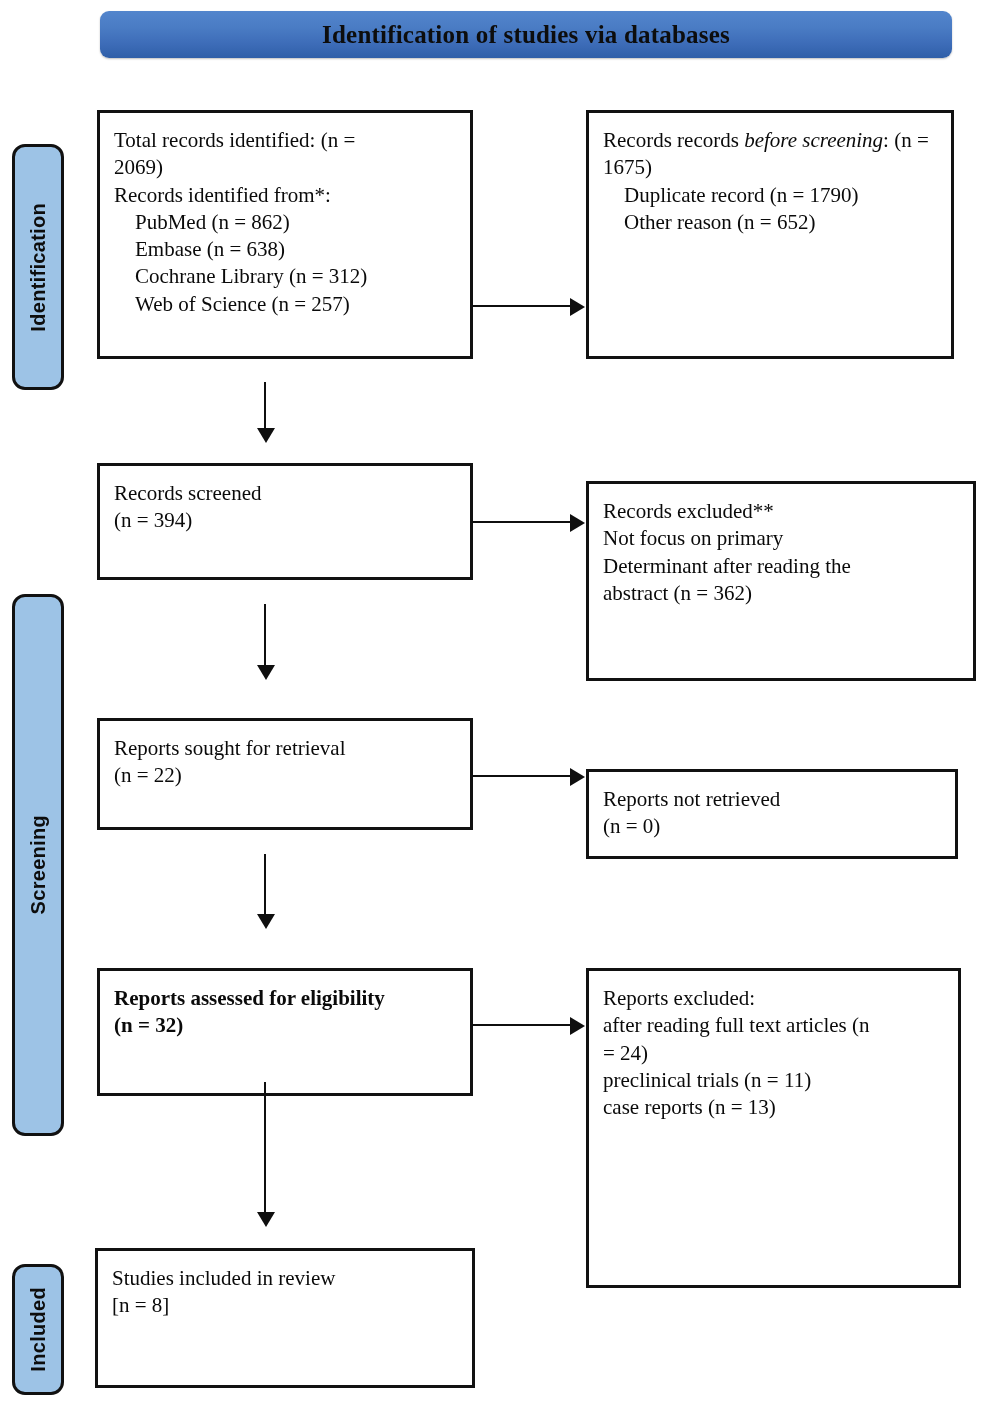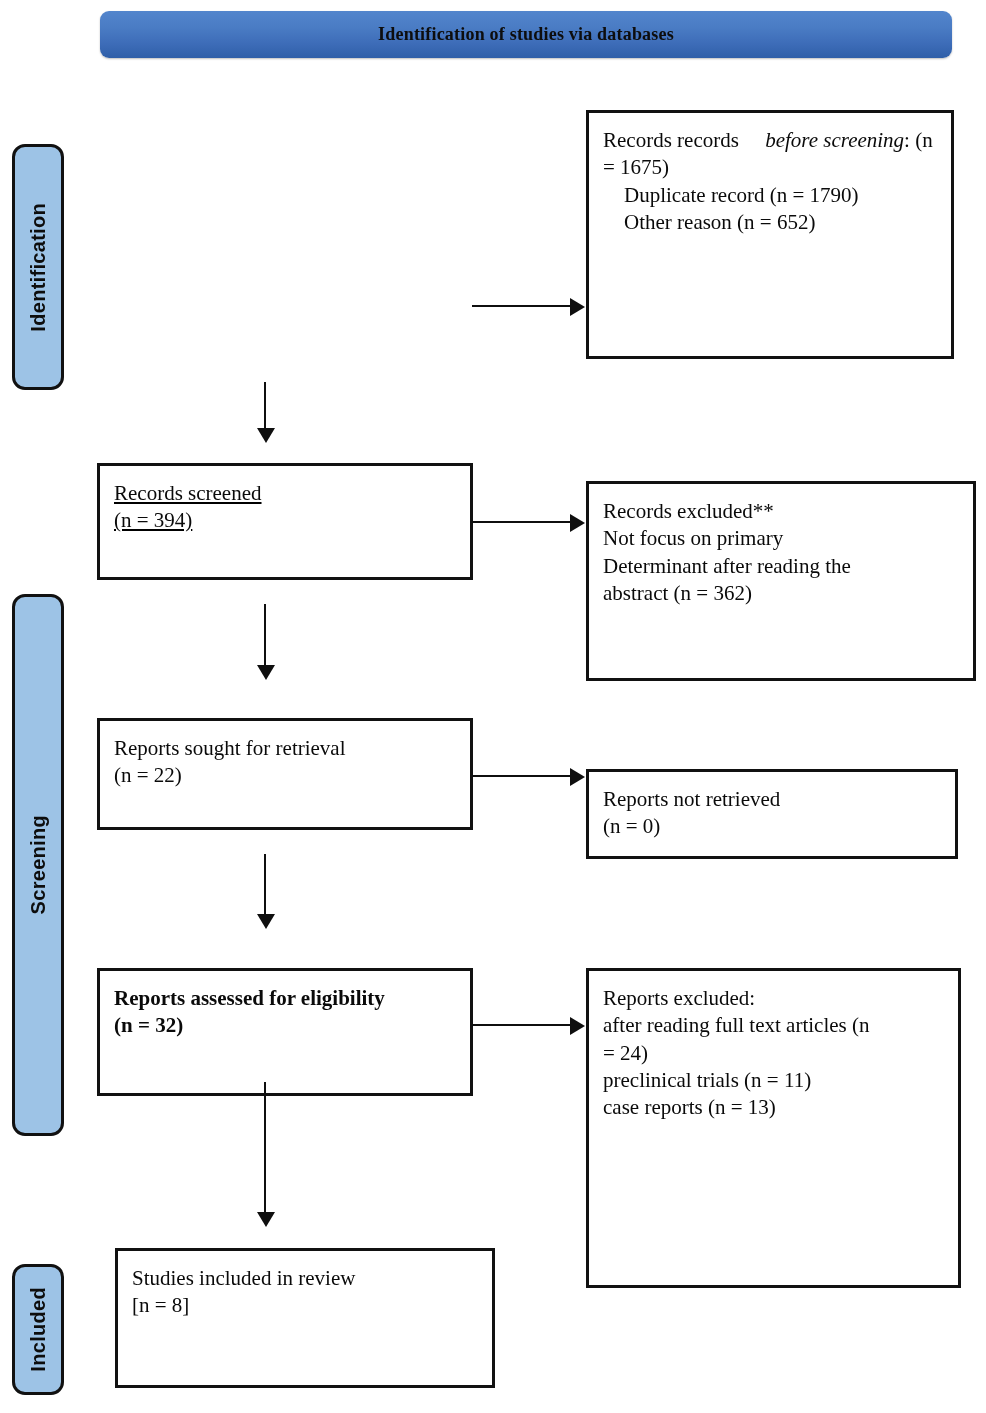--- a/index.html
+++ b/index.html
@@ -26,21 +26,21 @@
     border-radius: 9px;
     background: linear-gradient(to bottom, #5285cc 0%, #4a7cc4 35%, #3d6cb8 70%, #2f5fa8 100%);
     box-shadow: 0 1px 2px rgba(0,0,0,0.25);
     display: flex;
     align-items: center;
     justify-content: center;
   }
   .banner-title {
     font-family: "Liberation Serif", "DejaVu Serif", serif;
     font-weight: bold;
-    font-size: 18px;
+    font-size: 25px;
     color: #0d0d0d;
     letter-spacing: 0.2px;
     white-space: nowrap;
   }
 
   
   .pill {
     position: absolute;
     background: #9dc3e6;
     border: 3px solid #111111;
@@ -72,28 +72,28 @@
     box-sizing: border-box;
     padding: 14px 12px 10px 14px;
   }
   .box-text {
     font-family: "Liberation Serif", "DejaVu Serif", serif;
     font-size: 21px;
     line-height: 1.30;
     color: #0a0a0a;
     white-space: pre-wrap;
   }
-  .box-text .em { font-style: italic; margin-left: 21px; }
+  .box-text .em { font-style: italic; }
 
   
   #box-identified   { left: 97px; top: 110px;  width: 376px; height: 249px; }
-  #box-screened     { left: 97px; top: 463px;  width: 376px; height: 117px; text-decoration: underline; }
+  #box-screened     { left: 97px; top: 463px;  width: 376px; height: 117px; }
   #box-sought       { left: 97px; top: 718px;  width: 376px; height: 112px; }
   #box-assessed     { left: 97px; top: 968px;  width: 376px; height: 128px; font-weight: bold; }
-  #box-included     { left: 95px; top: 1248px; width: 380px; height: 140px; margin-left: 20px; }
+  #box-included     { left: 95px; top: 1248px; width: 380px; height: 140px; }
 
   
   #box-deleted      { left: 586px; top: 110px;  width: 368px; height: 249px; }
   #box-excluded-rec { left: 586px; top: 461px;  width: 390px; height: 200px; margin-top: 20px; }
   #box-notretrieved { left: 586px; top: 769px;  width: 372px; height: 90px; }
   #box-excluded-rep { left: 586px; top: 968px;  width: 375px; height: 320px; }
   .v-line {
     position: absolute;
     width: 2px;
     background: #0f0f0f;
@@ -150,20 +150,29 @@
   <div class="pill" id="pill-identification">
     <span class="pill-label">Identification</span>
   </div>
   <div class="pill" id="pill-screening">
     <span class="pill-label">Screening</span>
   </div>
   <div class="pill" id="pill-included">
     <span class="pill-label">Included</span>
   </div>
 
+  <div class="box" id="box-identified">
+    <div class="box-text">Total records identified: (n =
+2069)
+Records identified from*:</div>
+    <div class="box-text">    PubMed (n = 862)
+    Embase (n = 638)
+    Cochrane Library (n = 312)
+    Web of Science (n = 257)</div>
+  </div>
 
   <div class="box" id="box-deleted">
     <div class="box-text"><span>Records records </span><span class="em">before screening</span><span>: (n = 1675)</span></div>
     <div class="box-text">    Duplicate record (n = 1790)
     Other reason (n = 652)</div>
   </div>
 
   <div class="box" id="box-screened">
     <div class="box-text">Records screened
 (n = 394)</div>

